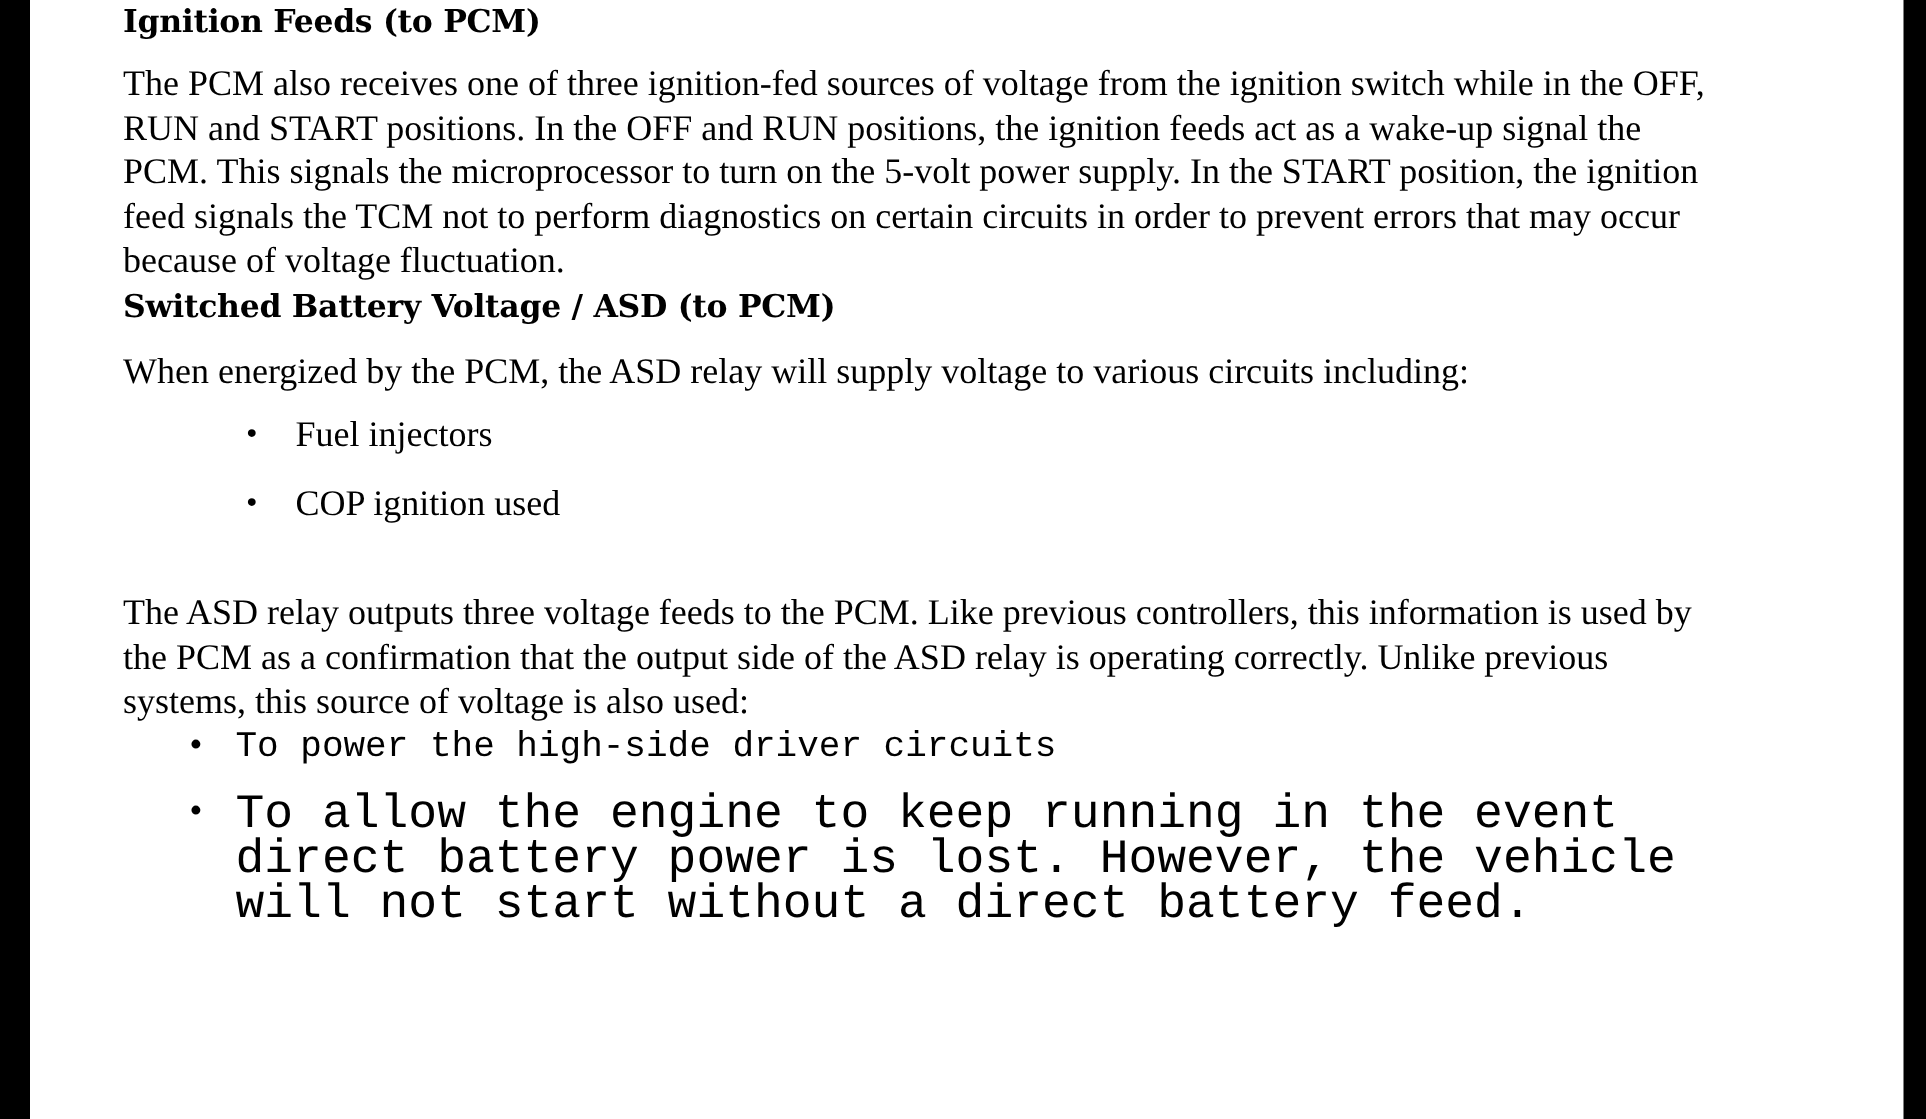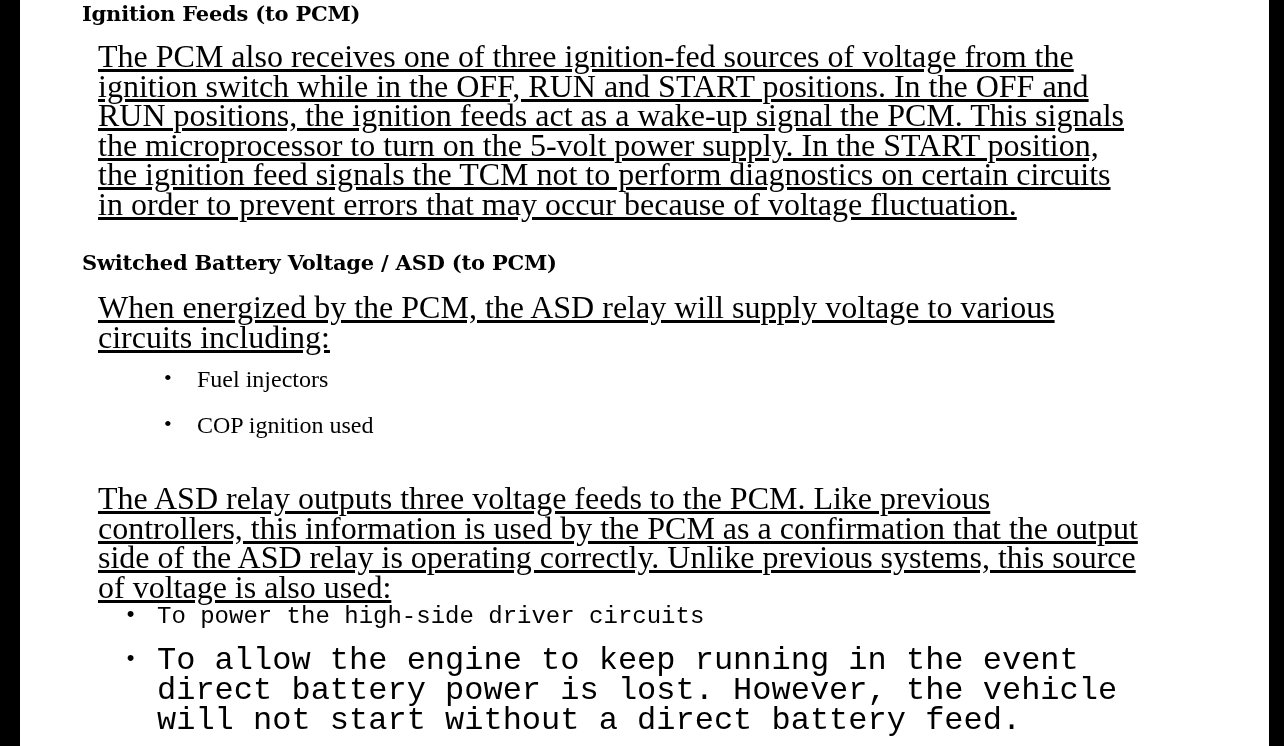--- a/index.html
+++ b/index.html
@@ -45,29 +45,27 @@
   }
   h2.section-heading {
     font-family: "DejaVu Serif", "Liberation Serif", serif;
     font-weight: bold;
     font-size: 21px;
     line-height: 28px;
     margin: 0 0 14px 0;
     letter-spacing: -0.2px;
   }
   h2.section-heading.second {
-    margin-top: 30px;
     margin-bottom: 16px;
   }
   p.body-text {
-    font-size: 32px;
+    font-size: 24px;
     line-height: 29.5px;
-    margin: 0 0 0 16px;
+    margin: 0 0 0 0;
     text-align: left;
-    text-decoration: underline;
   }
   .two-col {
     position: relative;
     display: block;
     margin-top: 12px;
     height: 120px;
   }
   .col {
     position: absolute;
     top: 0;

